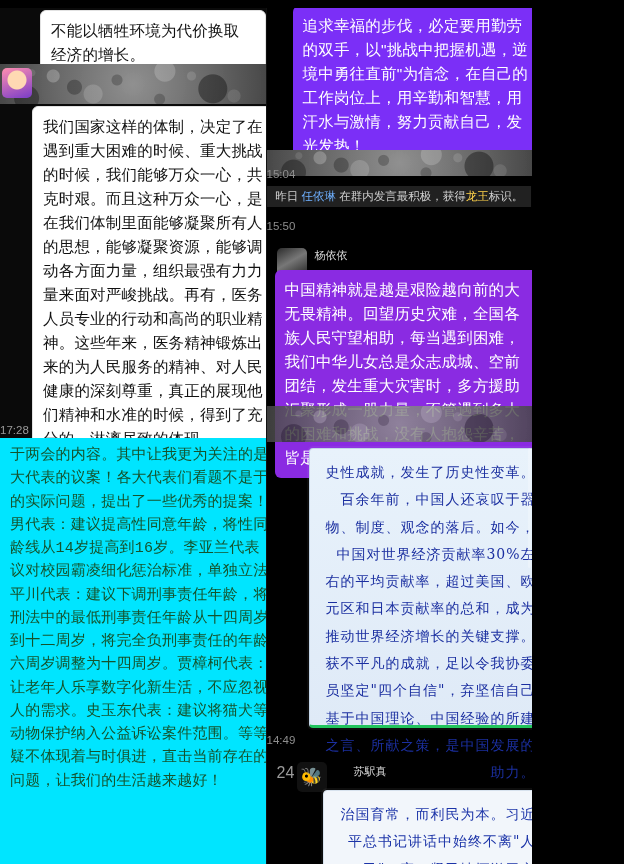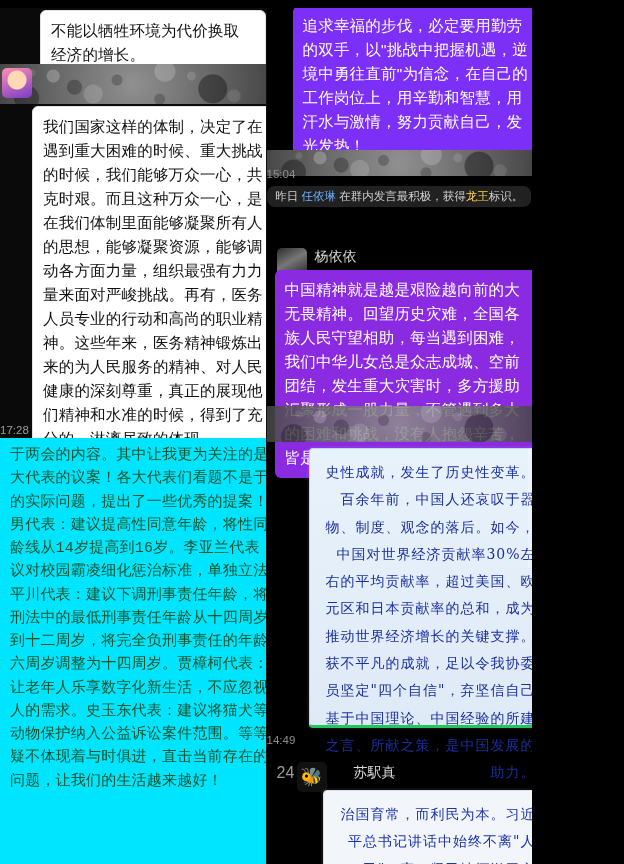--- a/index.html
+++ b/index.html
@@ -56,21 +56,21 @@
   .ts{
     position:absolute;color:#b9b9b9;font-size:11.5px;text-align:left;
     width:100%;left:0;
   }
   .ts.dark{color:#8e8e8e;}
   .ts.onlight{color:#9a9a9a;}
 
   .sysnote{
     position:absolute;left:50%;transform:translateX(-50%);
     background:rgba(60,60,60,.55);color:#cfcfcf;
-    font-size:11.5px;border-radius:8px;padding:3px 8px;white-space:nowrap;
+    font-size:11.5px;border-radius:0;padding:3px 8px;white-space:nowrap;
   }
   .sysnote .hl{color:#6fb0ff;}
   .sysnote .tag{color:#ffd24a;}
 
   .avatar{
     position:absolute;width:30px;height:30px;border-radius:5px;overflow:hidden;
     background:#3a3a3a;
   }
   .avatar.cartoon{
     background:radial-gradient(circle at 50% 40%,#ffd9b3 0 9px,transparent 10px),
@@ -78,21 +78,21 @@
   }
   .avatar.photo{
     background:linear-gradient(150deg,#2b2b2b,#777 45%,#1c1c1c);
   }
   .avatar.emoji{
     background:#111;
     display:flex;align-items:center;justify-content:center;
     font-size:18px;
   }
   .nickname{
-    position:absolute;color:#cfcfcf;font-size:14px;text-align:right;
+    position:absolute;color:#cfcfcf;font-size:11px;text-align:right;
   }
   .nickname.dark{color:#d8d8d8;}
   .listrow{
     position:absolute;color:#444;font-size:16px;
   }
 
   
   .notecard{
     position:absolute;
     background:linear-gradient(180deg,#e8f2fb,#dfeaf7);
@@ -144,20 +144,21 @@
     <div class="bubble b-purple" style="left:26px;top:-2px;width:246px;">追求幸福的步伐，必定要用勤劳的双手，以"挑战中把握机遇，逆境中勇往直前"为信念，在自己的工作岗位上，用辛勤和智慧，用汗水与激情，努力贡献自己，发光发热！</div>
 
     <div class="moon" style="top:142px;height:26px;"></div>
 
     <div class="ts dark" style="top:160px;">15:04</div>
 
     <div class="sysnote" style="top:178px;">
       <span>昨日 </span><span class="hl">任依琳</span><span> 在群内发言最积极，获得</span><span class="tag">龙王</span><span>标识。</span>
     </div>
 
+    <div class="ts dark" style="top:212px;">15:50</div>
 
     <div class="avatar photo" style="left:10px;top:240px;"></div>
     <div class="nickname dark" style="left:48px;top:240px;">杨依依</div>
 
     <div class="bubble b-purple2" style="left:8px;top:262px;width:270px;">中国精神就是越是艰险越向前的大无畏精神。回望历史灾难，全国各族人民守望相助，每当遇到困难，我们中华儿女总是众志成城、空前团结，发生重大灾害时，多方援助汇聚形成一股力量，不管遇到多大的困难和挑战，没有人抱怨辛苦，皆是</div>
 
     <div class="moon" style="top:398px;height:36px;opacity:.85;"></div>
 
     <div class="notecard green" style="left:42px;top:440px;width:240px;height:280px;">史性成就，发生了历史性变革。百余年前，中国人还哀叹于器物、制度、观念的落后。如今，中国对世界经济贡献率30%左右的平均贡献率，超过美国、欧元区和日本贡献率的总和，成为推动世界经济增长的关键支撑。获不平凡的成就，足以令我协委员坚定"四个自信"，弃坚信自己基于中国理论、中国经验的所建之言、所献之策，是中国发展的助力。</div>
 

